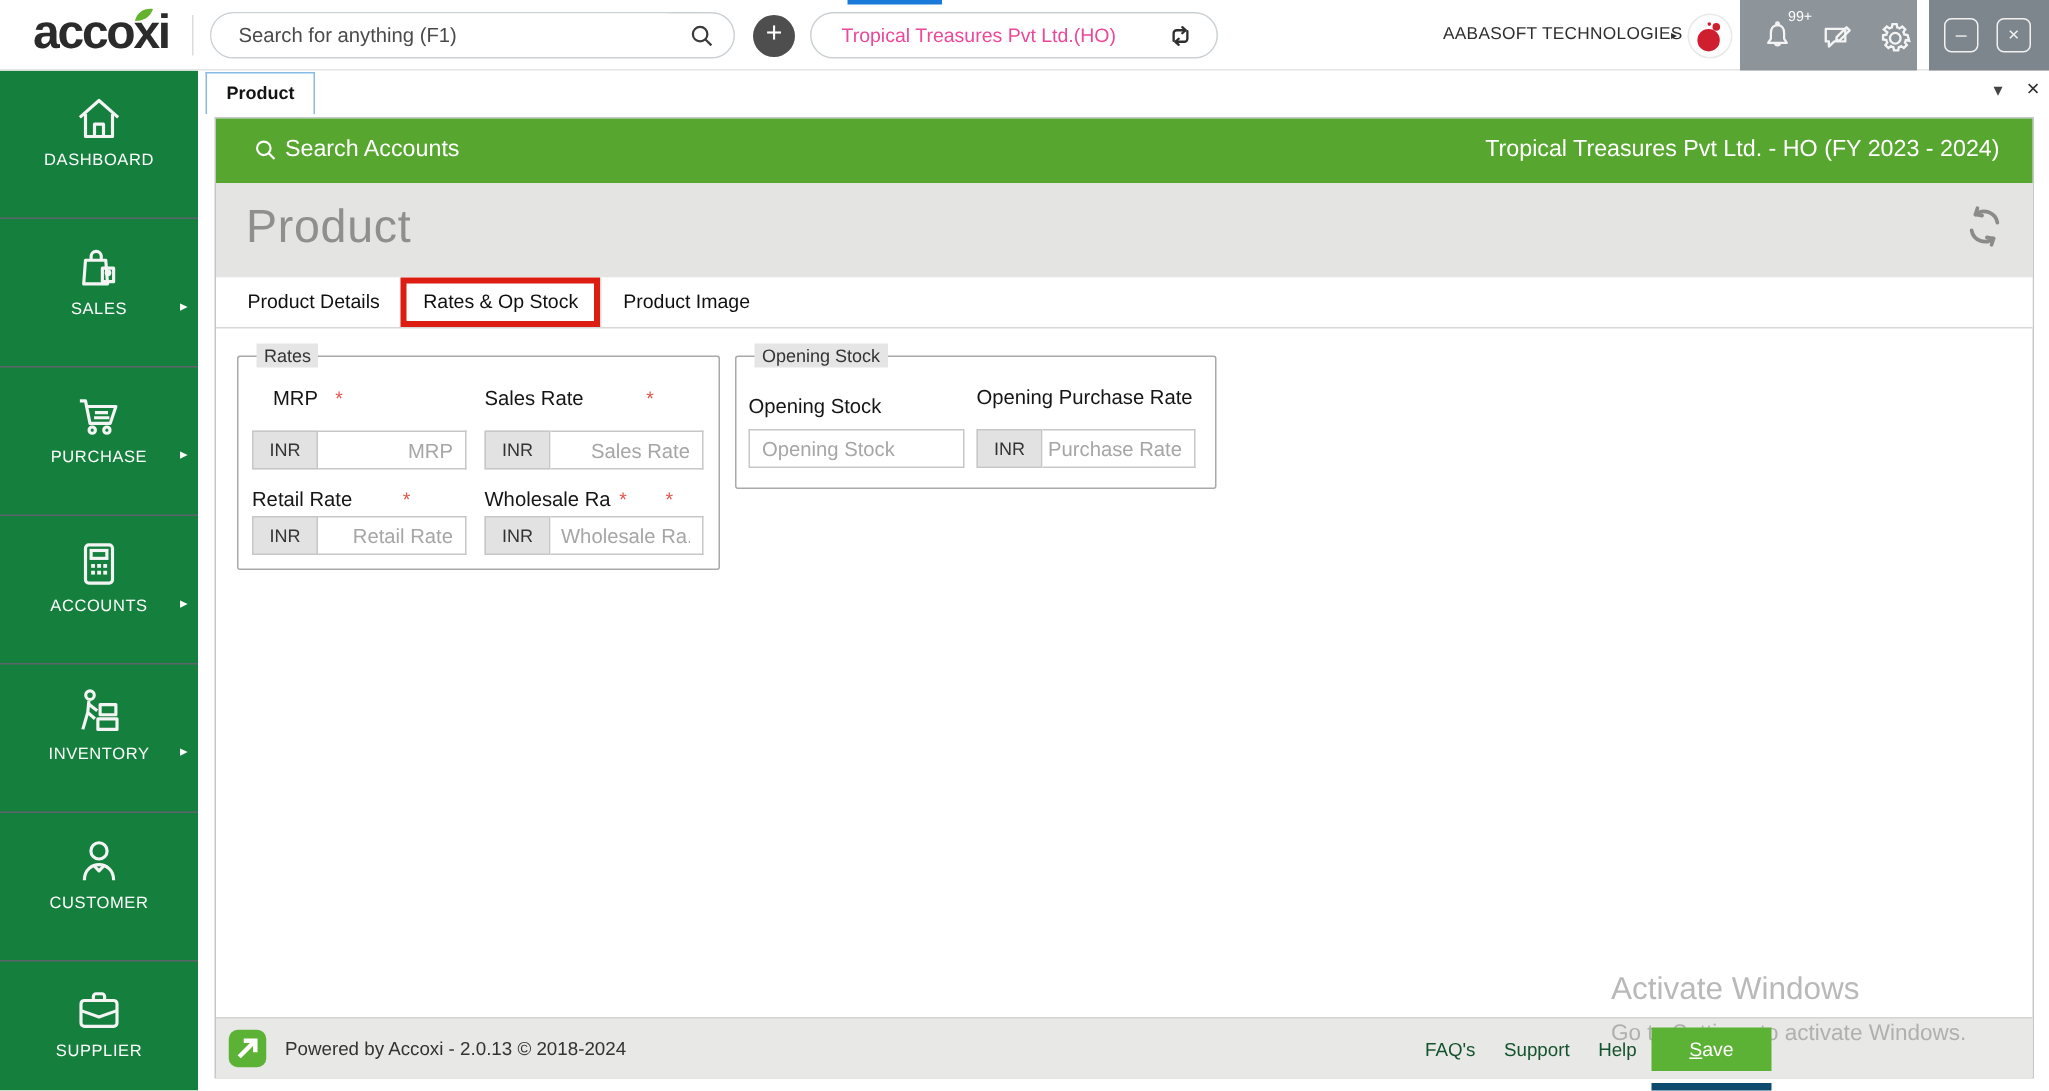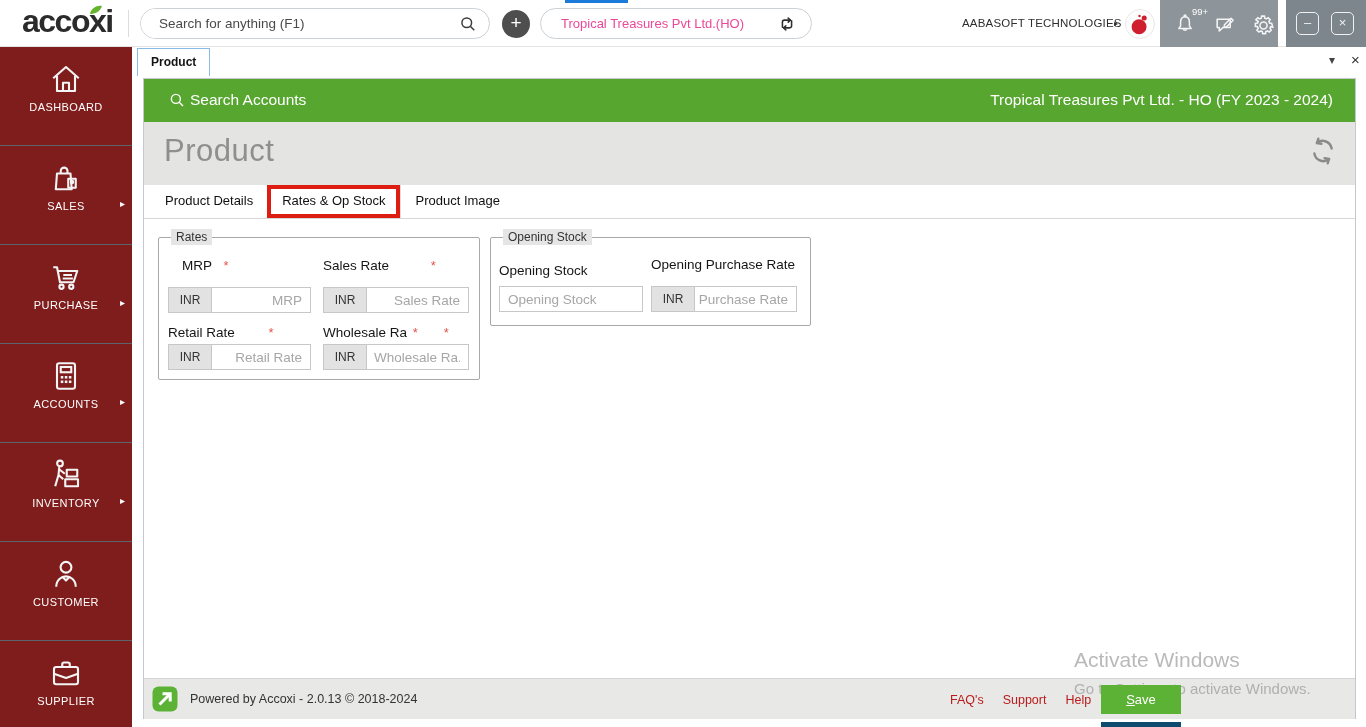--- a/index.html
+++ b/index.html
@@ -24,21 +24,21 @@
   .account-area { position:absolute; left:962px; top:0; height:47px; line-height:47px; font-size:11.5px; color:#2e2e2e; letter-spacing:.2px; }
   .account-caret { position:absolute; left:1114px; top:19px; font-size:8px; color:#2e2e2e; }
   .avatar { position:absolute; left:1125px; top:9px; width:30px; height:30px; border-radius:50%; background:#fdfdfd; border:1px solid #e9e9e9; overflow:hidden; }
   .icons-area { position:absolute; left:1160px; top:0; width:118px; height:47px; background:#8d959b; }
   .icons-area .ticon { position:absolute; top:13px; cursor:pointer; }
   .badge { position:absolute; left:32px; top:6px; font-size:9.5px; color:#fff; }
   .win-area { position:absolute; left:1286px; top:0; width:80px; height:47px; background:#7e868d; }
   .winbtn { position:absolute; top:12px; width:23px; height:23px; border:1.5px solid #f1f1f1; border-radius:5px; color:#f1f1f1; text-align:center; line-height:20px; font-size:13px; cursor:pointer; }
 
   
-  .sidebar { position:absolute; left:0; top:47px; width:132px; height:680px; background:#7f1d1d; z-index:9; }
+  .sidebar { position:absolute; left:0; top:47px; width:132px; height:680px; background:#15803d; z-index:9; }
   .nav-item { position:relative; width:132px; height:85px; border-bottom:1px solid #5d646b; text-align:center; cursor:pointer; }
   .nav-item .nicon { margin:14px auto 4px; width:36px; height:36px; }
   .nav-item .nlabel { font-size:11px; color:#fdfdfd; letter-spacing:.4px; }
   .nav-item .chev { position:absolute; right:7px; top:38px; font-size:10px; color:#fdfdfd; }
 
   
   .main { position:absolute; left:132px; top:47px; width:1234px; height:680px; background:#fff; }
   .mdi-tab { position:absolute; left:5px; top:1px; height:28px; padding:0 13px; background:#fff; border:1px solid #88bce6; border-bottom:none; font-weight:bold; font-size:12px; color:#141414; line-height:26px; cursor:pointer; }
   .mdi-caret { position:absolute; left:1197px; top:6px; font-size:12px; color:#444; cursor:pointer; }
   .mdi-close { position:absolute; left:1219px; top:4px; font-size:15px; color:#333; cursor:pointer; }
@@ -67,21 +67,21 @@
   .inr { width:44px; height:26px; background:#e2e2e2; border:1px solid #c7c7c7; font-size:12px; color:#333; text-align:center; line-height:24px; }
   .igroup input { flex:1; height:26px; border:1px solid #c7c7c7; border-left:none; font-size:13.5px; color:#444; padding-right:8px; text-align:right; outline:none; font-family:"Liberation Sans",sans-serif; min-width:0; }
   .igroup input::placeholder, .plain-input::placeholder { color:#a6a6a6; opacity:1; }
   .plain-input { position:absolute; height:26px; border:1px solid #c7c7c7; font-size:13.5px; color:#444; padding-left:8px; outline:none; font-family:"Liberation Sans",sans-serif; }
 
   
   .ffooter { position:absolute; left:0; top:599px; width:100%; height:41px; background:#e8e8e6; border-top:1px solid #d4d4d2; }
   .flogo { position:absolute; left:7px; top:6px; }
   .ftext { position:absolute; left:46px; top:0; line-height:41px; font-size:12.5px; color:#333; }
   .flinks { position:absolute; left:806px; top:0; height:41px; display:flex; align-items:center; gap:19px; }
-  .flink { font-size:12.5px; color:#b91c1c; cursor:pointer; }
+  .flink { font-size:12.5px; color:#14532d; cursor:pointer; }
   .fbtns { position:absolute; left:957px; top:6px; display:flex; gap:8px; z-index:6;flex-direction:column; }
   .fbtn { width:80px; height:29px; border:none; color:#fff; font-size:13px; text-align:center; line-height:29px; cursor:pointer; font-family:"Liberation Sans",sans-serif; }
   .fbtn.green { background:#5cb235; }
   .fbtn.dark { background:#0c4a6e; }
 
   
   .wm1 { position:absolute; left:942px; top:601px; font-size:21px; color:rgba(115,115,115,.5); z-index:5; pointer-events:none; }
   .wm2 { position:absolute; left:942px; top:633px; font-size:15px; color:rgba(130,130,130,.55); z-index:5; pointer-events:none; }
 </style>
 </head>

